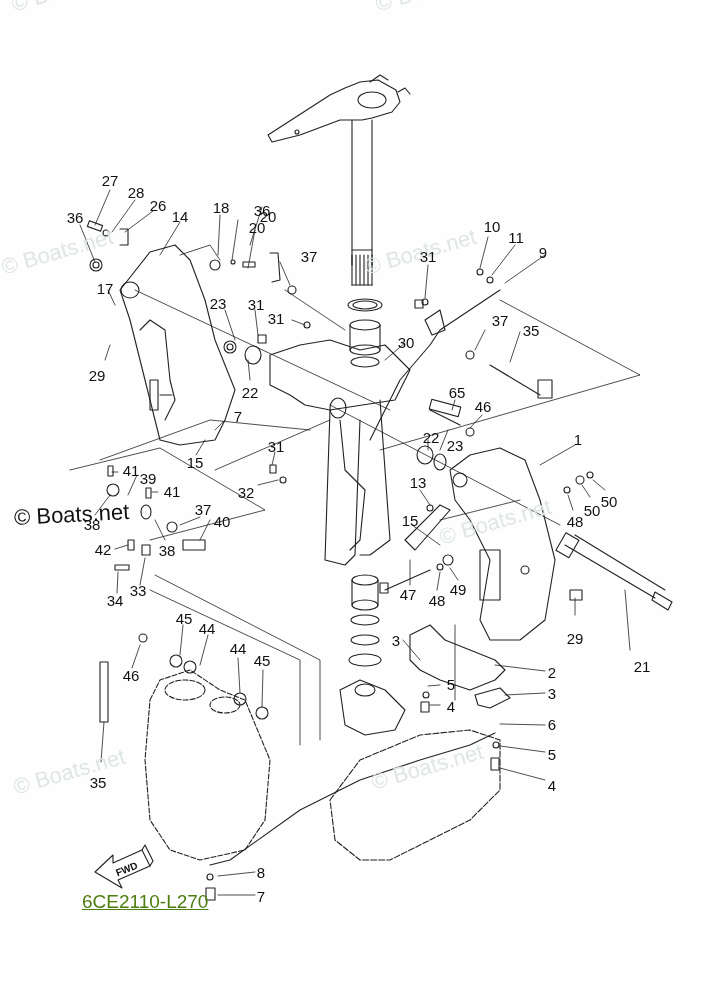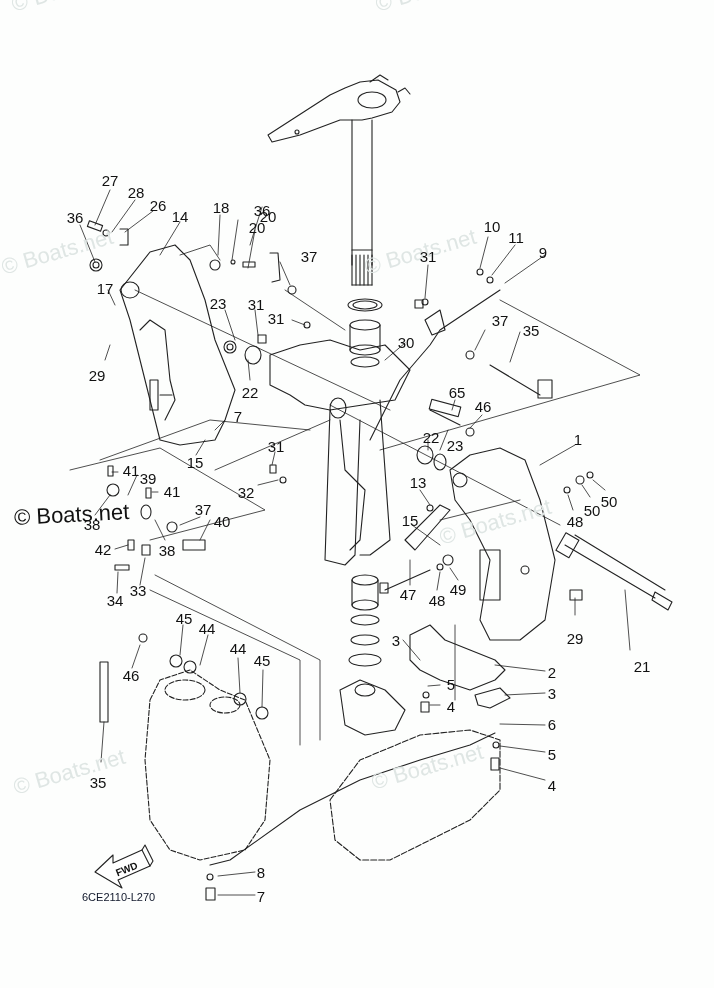--- a/index.html
+++ b/index.html
@@ -1,21 +1,21 @@
 <!DOCTYPE html>
 <html><head>
 <meta charset="utf-8">
 <style>
   html,body{margin:0;padding:0;background:#fdfefd;}
   #stage{position:relative;width:714px;height:988px;overflow:hidden;background:#fdfefd;font-family:"Liberation Sans",sans-serif;}
   svg#art{position:absolute;left:0;top:0;}
   .callout{position:absolute;font-size:15px;color:#111;line-height:1;transform:translate(-50%,-50%);white-space:nowrap;}
   .wm{position:absolute;color:#dfe6e4;font-size:22px;transform:rotate(-16deg);transform-origin:left center;white-space:nowrap;}
   .wm-strong{position:absolute;color:#111;font-size:22px;white-space:nowrap;transform:rotate(-3deg);}
-  .code{position:absolute;font-size:11px;color:#0f172a;white-space:nowrap;}
+  .code{position:absolute;font-size:19px;color:#4d7c0f;white-space:nowrap;text-decoration:underline;}
   .promo-sub{position:absolute;font-size:10.5px;color:#c5c5c5;letter-spacing:0.2px;white-space:nowrap;}
   .promo{position:absolute;font-size:33px;font-weight:bold;letter-spacing:2px;white-space:nowrap;font-family:"DejaVu Sans Mono",monospace;}
   .promo .a{color:#f3a5a8;}
   .promo .b{color:#b9b9b9;}
   .promo .c{color:#f3a5a8;}
 </style>
 </head>
 <body>
 
 <div id="stage">

